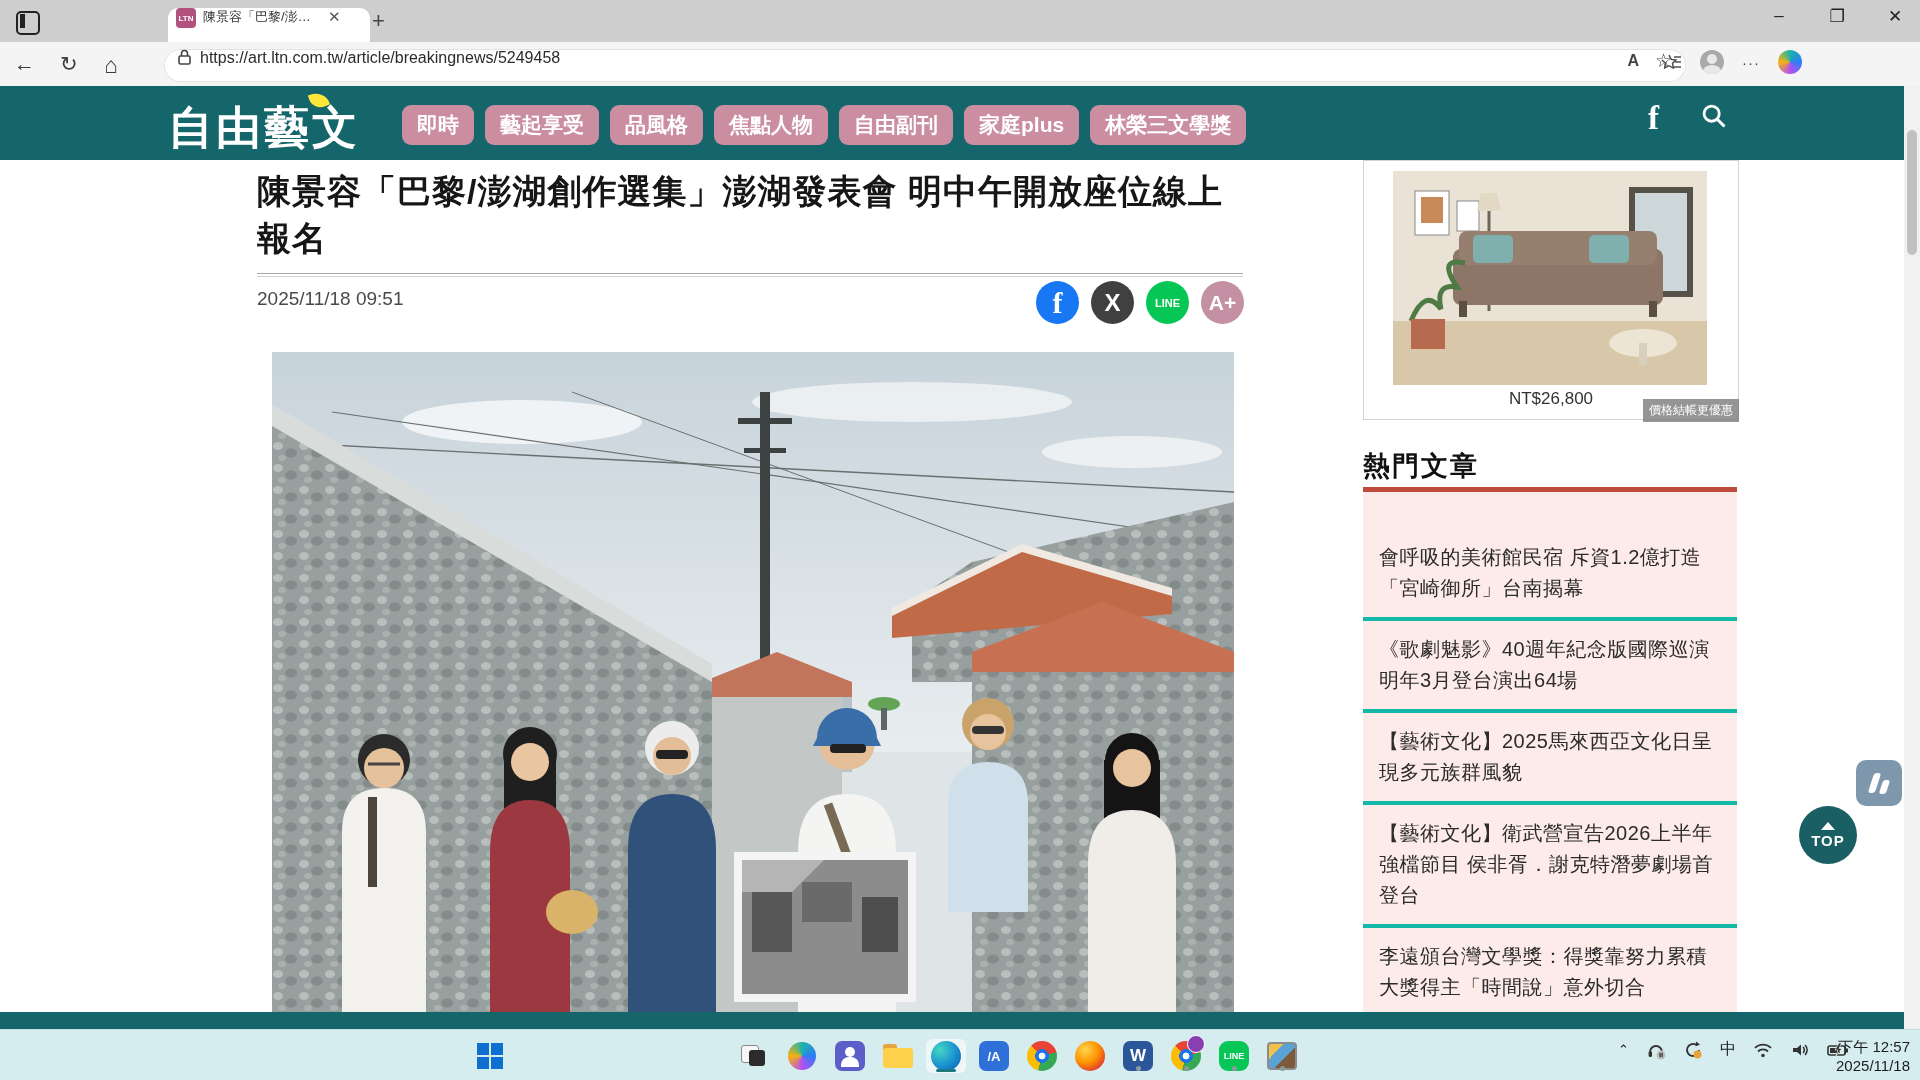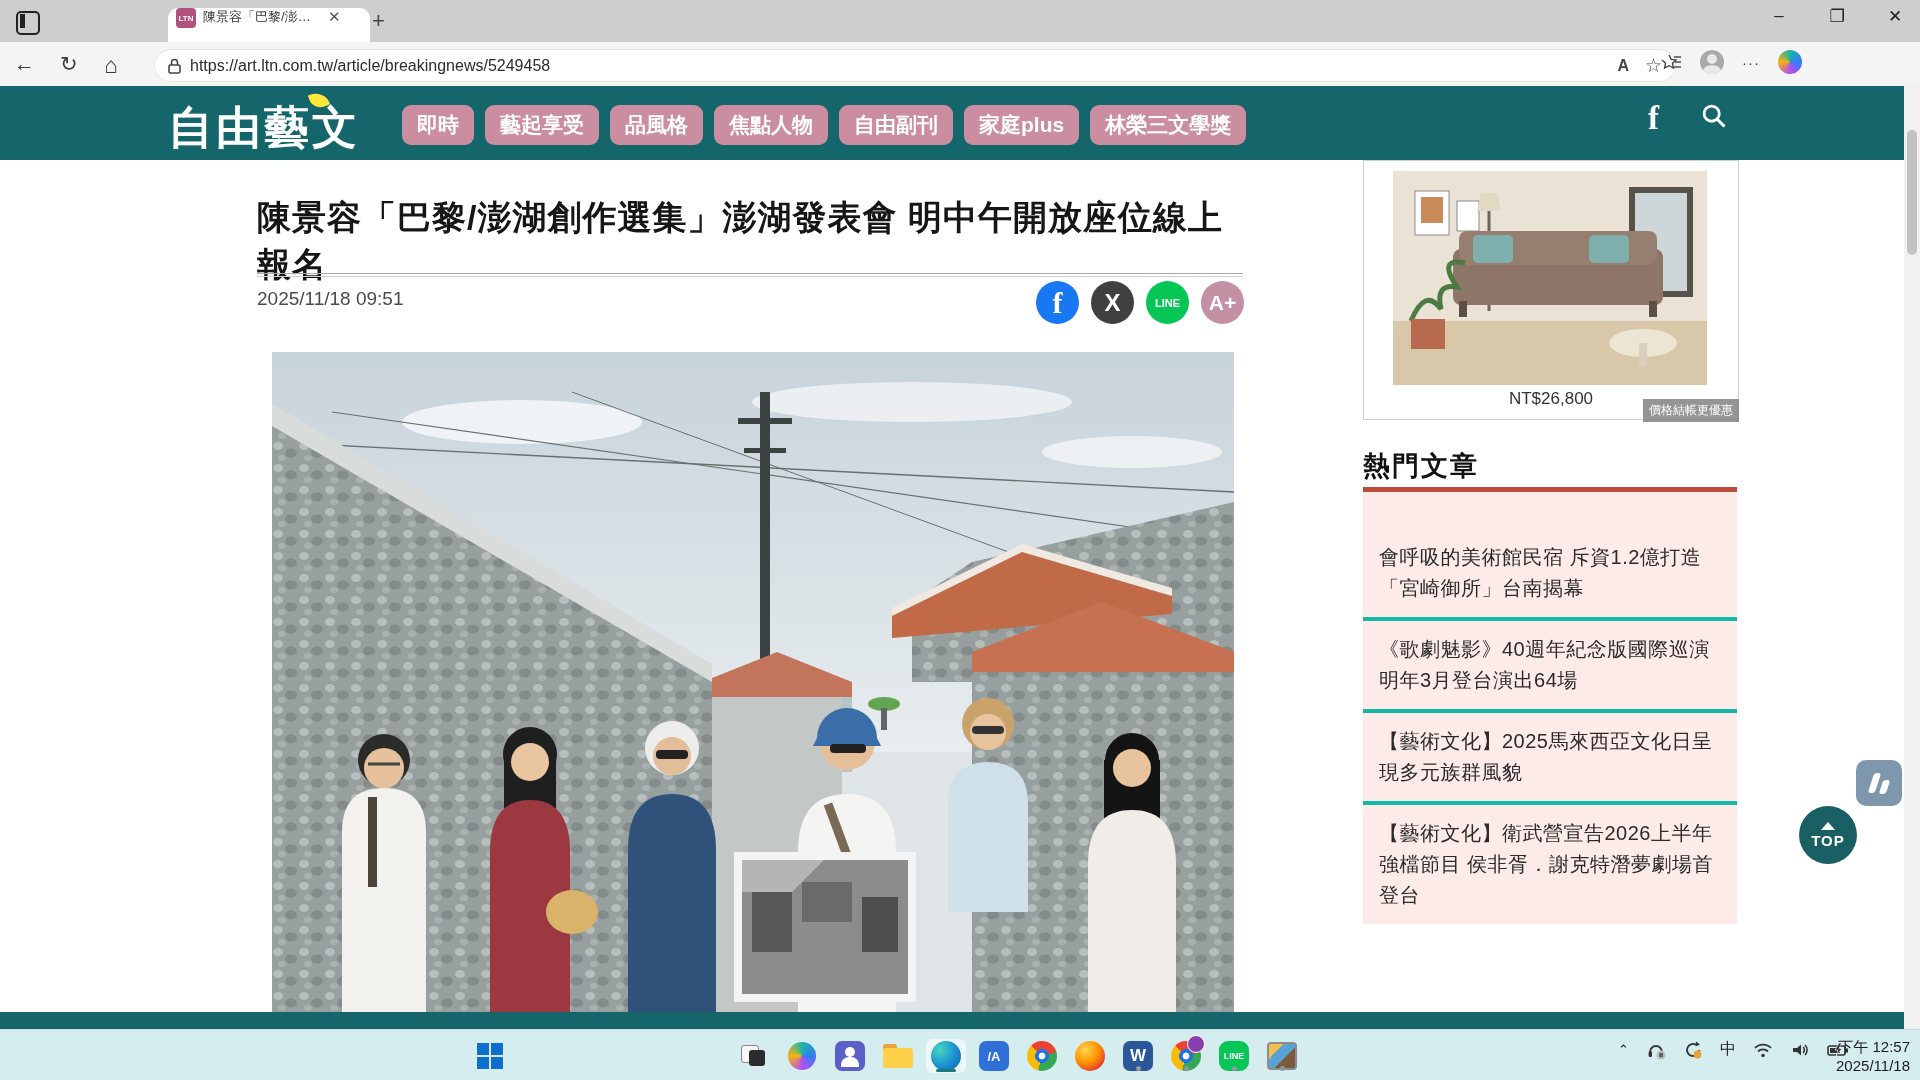--- a/index.html
+++ b/index.html
@@ -13,41 +13,41 @@
   .favicon{width:20px;height:20px;border-radius:4px;background:#b0517e;color:#fff;font-size:8px;font-weight:bold;
            display:flex;align-items:center;justify-content:center;flex:none;}
   .tab-title{font-size:13px;color:#333;white-space:nowrap;overflow:hidden;text-overflow:ellipsis;width:118px;}
   .tab-close{font-size:15px;color:#555;cursor:default;flex:none;}
   .layout-ic{left:16px;top:11px;width:20px;height:20px;border:2px solid #222;border-radius:5px;}
   .layout-ic i{position:absolute;left:2px;top:1px;width:5px;height:14px;background:#222;}
   .newtab{left:372px;top:8px;font-size:22px;color:#444;}
   .winctl{top:6px;font-size:17px;color:#222;width:30px;text-align:center;}
   .toolbar{left:0;top:42px;width:1920px;height:44px;background:#f4f4f4;border-bottom:1px solid #d8d8d8;}
   .navic{top:52px;font-size:21px;color:#3c3c3c;}
-  .urlpill{left:154px;top:49px;width:1494px;height:33px;background:#fff;border-radius:17px;
-           display:flex;align-items:center;padding:0 14px;box-shadow:0 0 0 1px #e3e3e3 inset;}
+  .urlpill{left:164px;top:49px;width:1494px;height:33px;background:#fff;border-radius:17px;
+           display:flex;align-items:flex-start;padding:0 14px;box-shadow:0 0 0 1px #e3e3e3 inset;}
   .urltext{font-size:16px;color:#2b2b2b;flex:1;margin-left:9px;}
   .pill-right{display:flex;gap:16px;align-items:center;color:#444;}
   .tb-right{display:flex;gap:18px;align-items:center;}
   .avatar{width:24px;height:24px;border-radius:50%;background:#a9a9a9;position:relative;overflow:hidden;}
   .avatar:before{content:"";position:absolute;left:7px;top:4px;width:10px;height:10px;border-radius:50%;background:#e9e9e9;}
   .avatar:after{content:"";position:absolute;left:3px;top:15px;width:18px;height:12px;border-radius:50%;background:#e9e9e9;}
   .copilot{width:24px;height:24px;border-radius:50%;
      background:radial-gradient(circle at 50% 50%, rgba(255,255,255,0) 0 30%, rgba(0,0,0,0) 31%),
        conic-gradient(#19b5a8,#2f7df6,#b64ff0,#f6b30d,#19b5a8);}
   
   .siteheader{left:0;top:86px;width:1904px;height:74px;background:#15666a;}
   .logo{left:168px;top:12px;font-size:45px;font-weight:bold;color:#fff;letter-spacing:3px;}
   .logo-accent{left:310px;top:6px;width:18px;height:16px;background:#ffe63a;border-radius:0 90% 10% 70%;transform:rotate(-20deg);}
   .nav{left:402px;top:19px;display:flex;gap:11px;}
   .pill{background:#cb8ea1;color:#fff;font-size:21px;font-weight:bold;border-radius:9px;
         padding:6px 15px;white-space:nowrap;}
   .fbw{left:1648px;top:14px;font-size:33px;font-weight:bold;color:#fff;font-family:"Liberation Serif",serif;}
   
-  .a-title{left:257px;top:168px;width:995px;font-size:34px;font-weight:bold;color:#161616;line-height:47px;letter-spacing:1px;margin-top:26px;}
+  .a-title{left:257px;top:168px;width:995px;font-size:34px;font-weight:bold;color:#161616;line-height:47px;letter-spacing:1px;}
   .a-div{left:257px;top:273px;width:986px;height:2px;border-top:1px solid #a9a9a9;border-bottom:1px solid #cfcfcf;}
   .a-date{left:257px;top:288px;font-size:19px;color:#4a4a4a;}
   .share{left:1036px;top:281px;display:flex;gap:12px;}
   .sc{width:43px;height:43px;border-radius:50%;color:#fff;display:flex;align-items:center;justify-content:center;font-weight:bold;}
   .sc-fb{background:#1877f2;font-size:30px;font-family:"Liberation Serif",serif;}
   .sc-x{background:#404040;font-size:24px;}
   .sc-line{background:#06c755;font-size:11px;letter-spacing:0;}
   .sc-ap{background:#c390a4;font-size:21px;}
   .photo{left:272px;top:352px;width:962px;height:667px;background:#dfe4e7;overflow:hidden;}
   
@@ -289,20 +289,21 @@
     <div class="adbadge">價格結帳更優惠</div>
   </div>
 
   <div class="abs hot-title">熱門文章</div>
   <div class="abs hot-bar"></div>
   <div class="abs hotlist">
     <div class="hotitem">會呼吸的美術館民宿 斥資1.2億打造「宮崎御所」台南揭幕</div>
     <div class="hotitem">《歌劇魅影》40週年紀念版國際巡演 明年3月登台演出64場</div>
     <div class="hotitem">【藝術文化】2025馬來西亞文化日呈現多元族群風貌</div>
     <div class="hotitem">【藝術文化】衛武營宣告2026上半年強檔節目 侯非胥．謝克特潛夢劇場首登台</div>
+    <div class="hotitem">李遠頒台灣文學獎：得獎靠努力累積 大獎得主「時間說」意外切合</div>
   </div>
 
   <div class="abs chatw">
       <i></i>
       <i></i>
     </div>
   <div class="abs topbtn">
     <div class="tri"></div>
     <div class="txt">TOP</div>
   </div>

